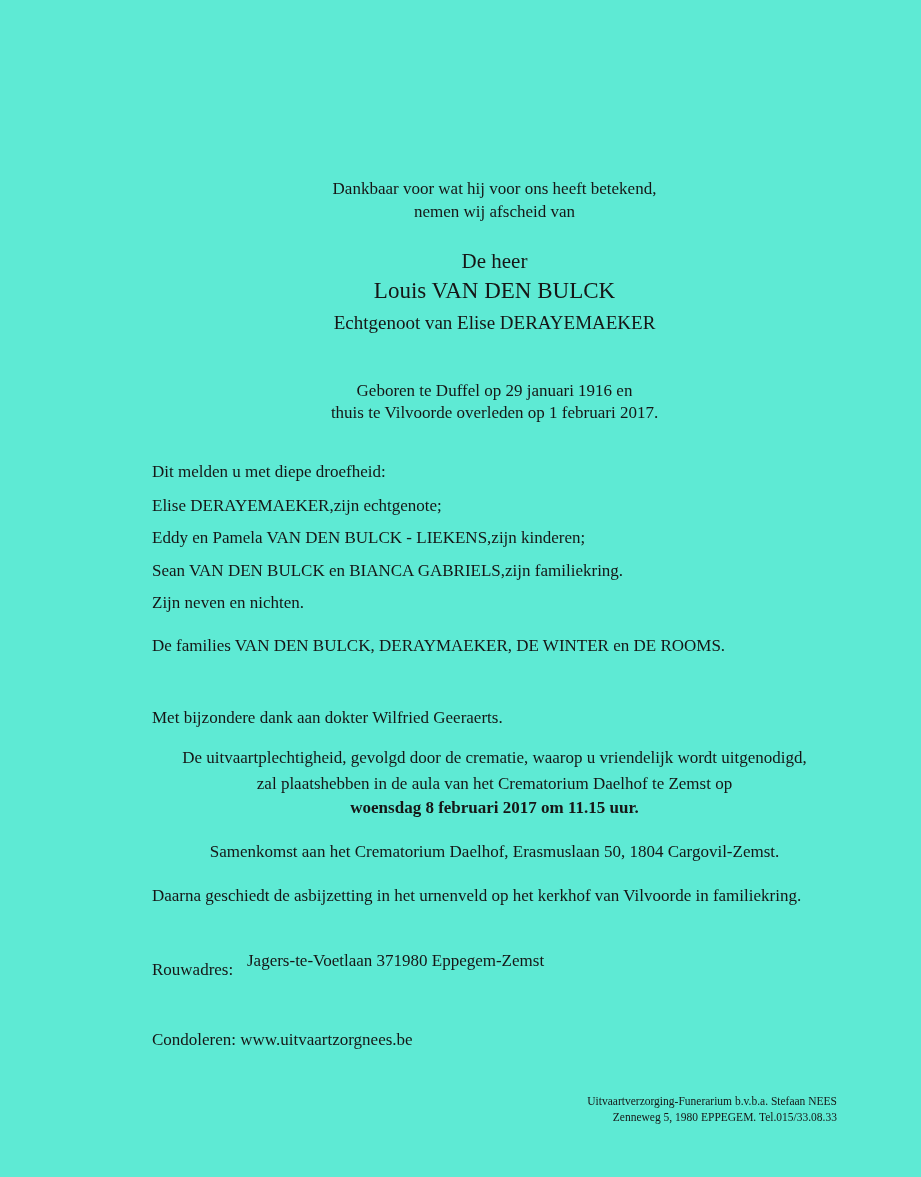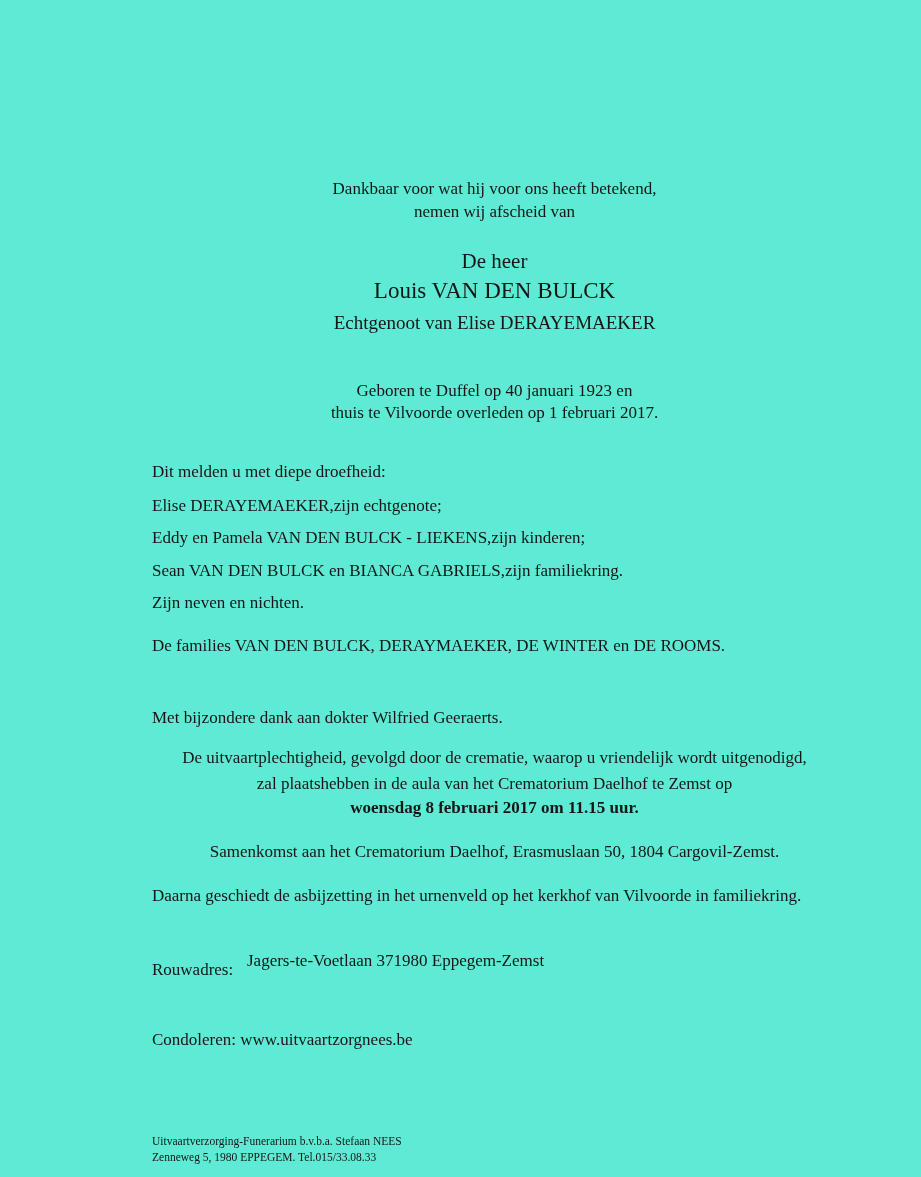--- a/index.html
+++ b/index.html
@@ -41,38 +41,37 @@
   .deceased    { font-size: 23px; }
   .spouse      { font-size: 19px; }
   .bold        { font-weight: bold; }
   .addr-block  { display: flex; align-items: flex-start; }
   .addr-label  { width: 95px; flex: 0 0 auto; margin-top: 10px; }
   .addr-lines  { display: flex; flex-direction: row; }
   .addr-lines span { line-height: 22px; }
   .footer-line {
     left: 152px;
     width: 685px;
-    text-align: left;
+    text-align: right;
     font-size: 11.5px;
-    margin-top: 40px;
   }
 </style>
 </head>
 <body>
 
 <div class="page">
 
   <div class="line center" style="top:179px">Dankbaar voor wat hij voor ons heeft betekend,</div>
   <div class="line center" style="top:202px">nemen wij afscheid van</div>
 
   <div class="line center honorific" style="top:249px">De heer</div>
   <div class="line center deceased" style="top:277px">Louis VAN DEN BULCK</div>
   <div class="line center spouse" style="top:312px">Echtgenoot van Elise DERAYEMAEKER</div>
 
-  <div class="line center" style="top:381px">Geboren te Duffel op 40 januari 1923 en</div>
+  <div class="line center" style="top:381px">Geboren te Duffel op 29 januari 1916 en</div>
   <div class="line center" style="top:403px">thuis te Vilvoorde overleden op 1 februari 2017.</div>
 
   <div class="line left" style="top:462px">Dit melden u met diepe droefheid:</div>
 
   <div class="line row" style="top:496px">
     <span>Elise DERAYEMAEKER,</span>
     <span>zijn echtgenote;</span>
   </div>
   <div class="line row" style="top:528px">
     <span>Eddy en Pamela VAN DEN BULCK - LIEKENS,</span>

